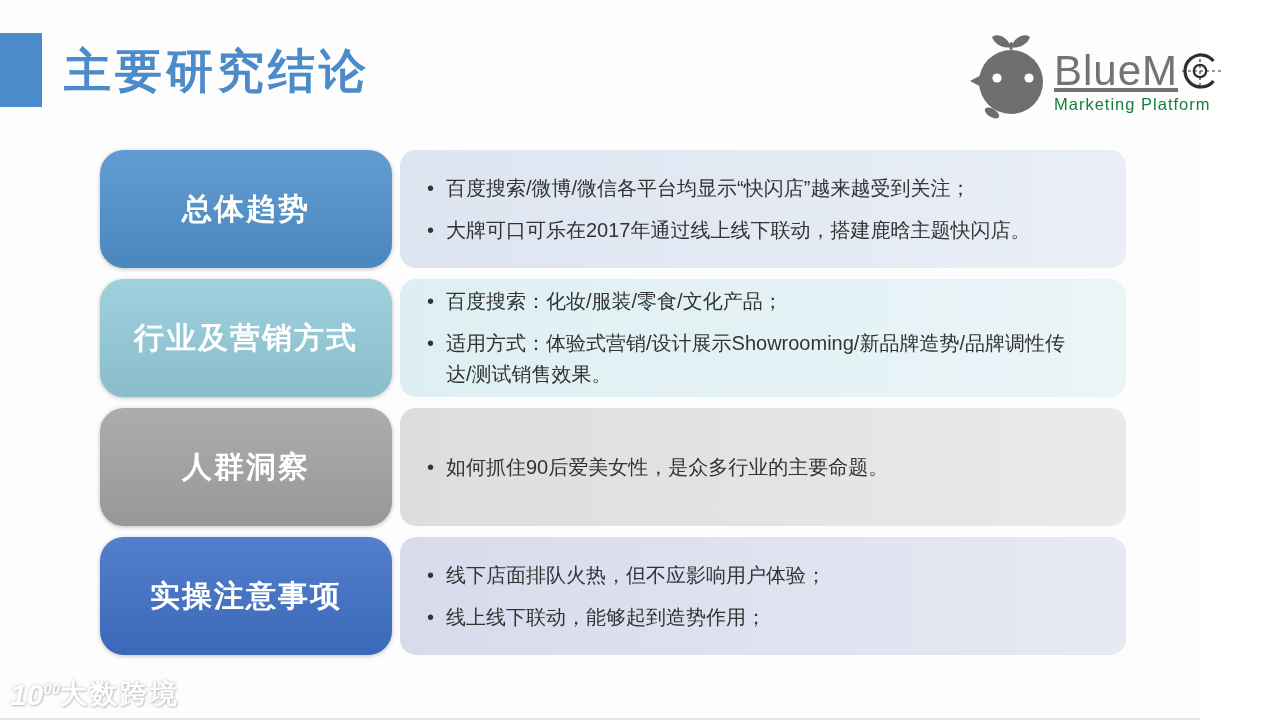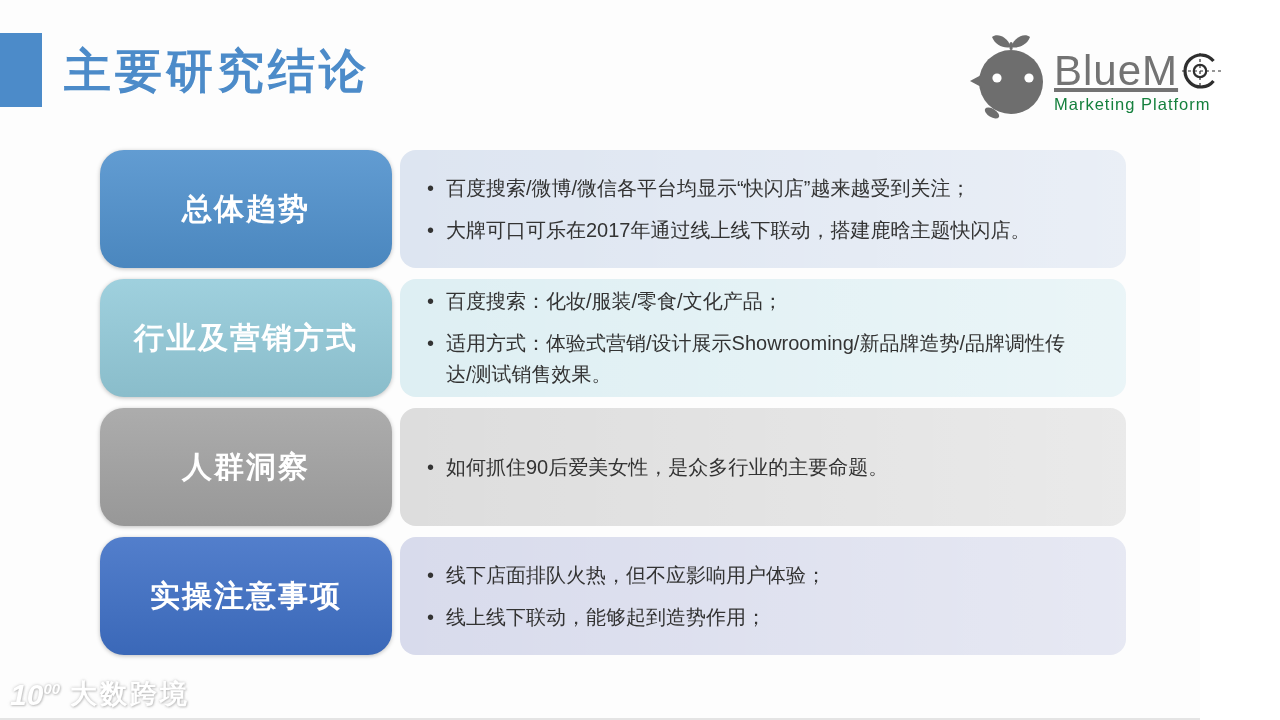--- a/index.html
+++ b/index.html
@@ -88,21 +88,21 @@
   .watermark {
     position: absolute; left: 10px; top: 676px;
     display: flex; align-items: flex-end;
     color: #ffffff;
     text-shadow: 0 0 3px rgba(165,165,165,0.65), 1px 1px 2px rgba(150,150,150,0.45);
     font-weight: 700; letter-spacing: 3px;
     user-select: none;
   }
   .wm-prefix { font-size: 30px; font-style: italic; letter-spacing: 0; }
   .wm-prefix sup { font-size: 15px; letter-spacing: 0; }
-  .wm-text { font-size: 27px; margin-left: 10px; }
+  .wm-text { font-size: 27px; margin-left: 0; }
   .bottom-line {
     position: absolute; left: 0; bottom: 0; width: 100%; height: 2px;
     background: #e4e4e4;
   }
 </style>
 </head>
 <body>
 
 <div class="slide">
 

